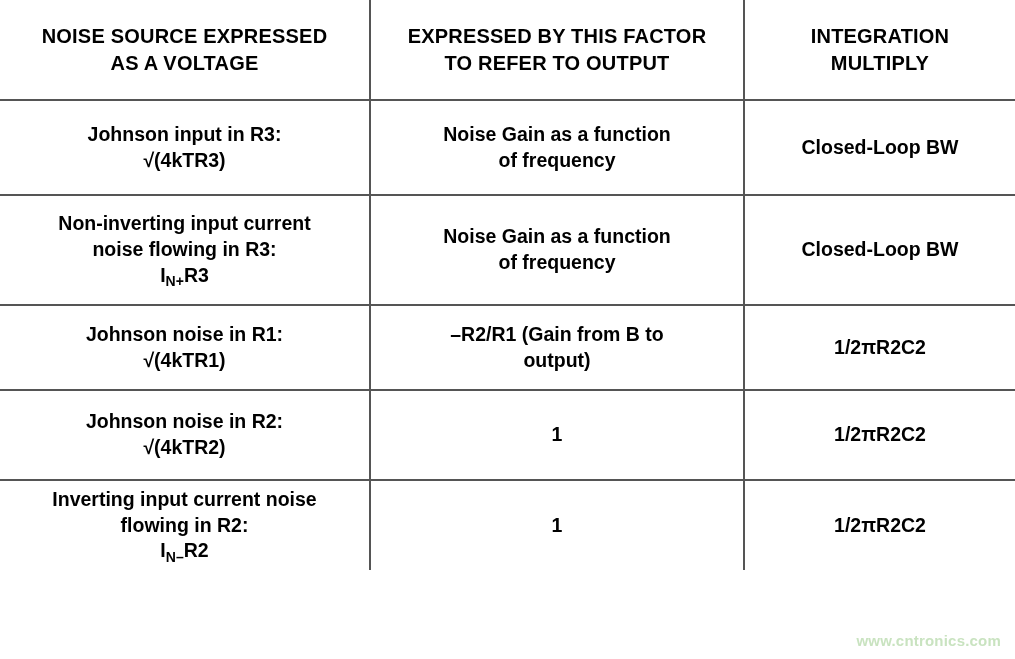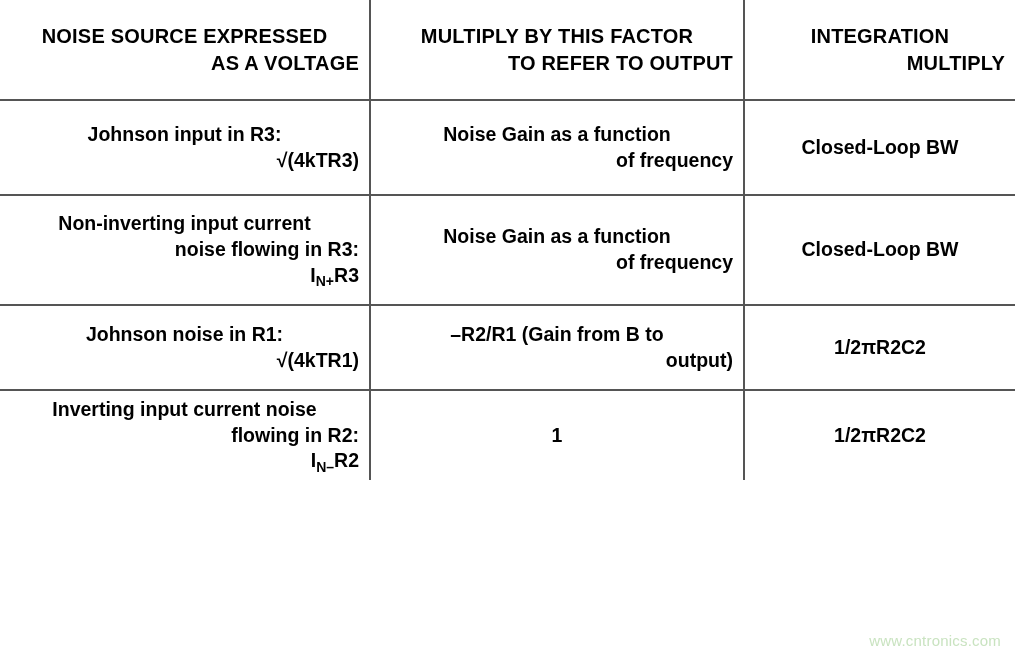--- a/index.html
+++ b/index.html
@@ -70,36 +70,36 @@
     font-weight: bold;
   }
 
   tbody tr.r1 td { height: 95px; }
   tbody tr.r2 td { height: 110px; }
   tbody tr.r3 td { height: 90px; }
   tbody tr.r4 td { height: 85px; }
   tbody tr.r5 td { height: 90px; }
   tbody tr.r6 td { height: 90px; margin-top: 36px; }
 
-  .line2 { display: block; text-align: right; }
+  .line2 { display: block; }
 
   sub {
     font-size: 0.72em;
     vertical-align: baseline;
     position: relative;
     top: 0.32em;
     letter-spacing: 0;
   }
 
   .watermark {
     position: absolute;
     right: 14px;
     bottom: 10px;
     font-size: 15px;
-    font-weight: normal;
+    font-weight: bold;
     color: #c9e3c0;
     letter-spacing: 0.2px;
     white-space: nowrap;
   }
 </style>
 </head>
 <body>
 
 <div class="table-wrap">
   <table class="noise-table">
@@ -108,21 +108,21 @@
         <col class="c2">
         <col class="c3">
     </colgroup>
     <thead>
       <tr class="sep">
         <th class="div">
           <span>NOISE SOURCE EXPRESSED</span>
           <span class="line2">AS A VOLTAGE</span>
         </th>
         <th class="div">
-          <span>MULTIPLY BY THIS FACTOR</span>
+          <span>EXPRESSED BY THIS FACTOR</span>
           <span class="line2">TO REFER TO OUTPUT</span>
         </th>
         <th>
           <span>INTEGRATION</span>
           <span class="line2">MULTIPLY</span>
         </th>
       </tr>
     </thead>
     <tbody>
 
@@ -157,20 +157,28 @@
           <span>Johnson noise in R1:</span>
           <span class="line2">√(4kTR1)</span>
         </td>
         <td class="div">
           <span>–R2/R1 (Gain from B to</span>
           <span class="line2">output)</span>
         </td>
         <td>1/2πR2C2</td>
       </tr>
 
+      <tr class="sep r5">
+        <td class="div">
+          <span>Johnson noise in R2:</span>
+          <span class="line2">√(4kTR2)</span>
+        </td>
+        <td class="div">1</td>
+        <td>1/2πR2C2</td>
+      </tr>
 
       <tr class="r6">
         <td class="div">
           <span>Inverting input current noise</span>
           <span class="line2">flowing in R2:</span>
           <span class="line2"><span>I</span><sub>N–</sub><span>R2</span></span>
         </td>
         <td class="div">1</td>
         <td>1/2πR2C2</td>
       </tr>

